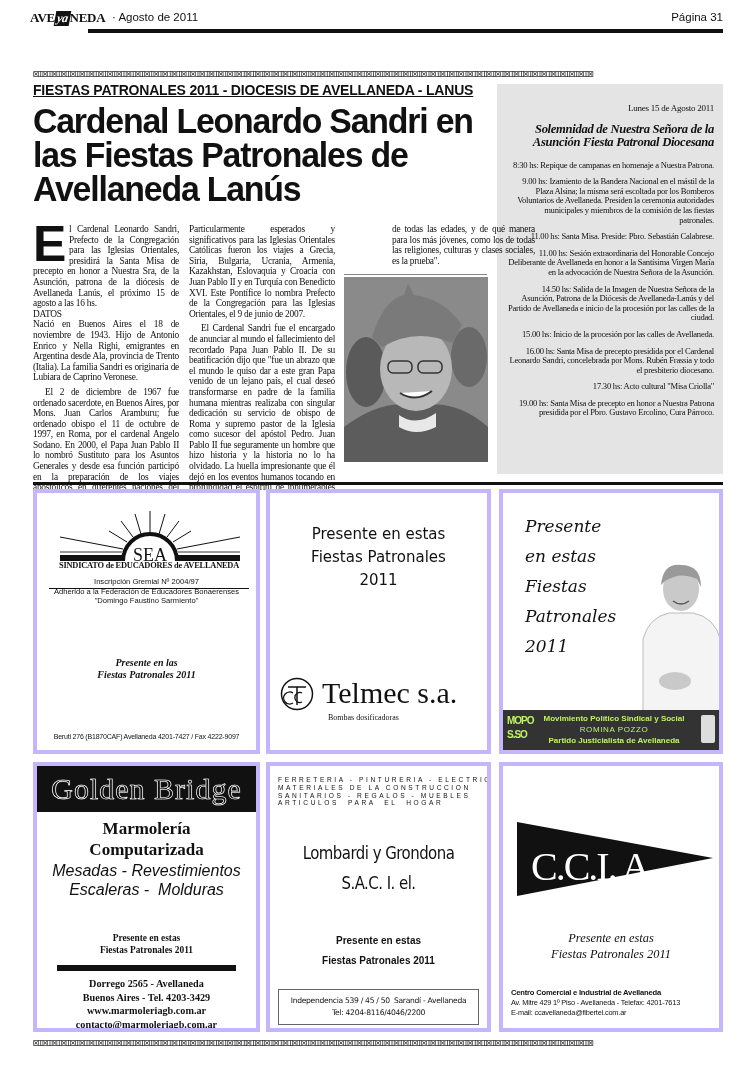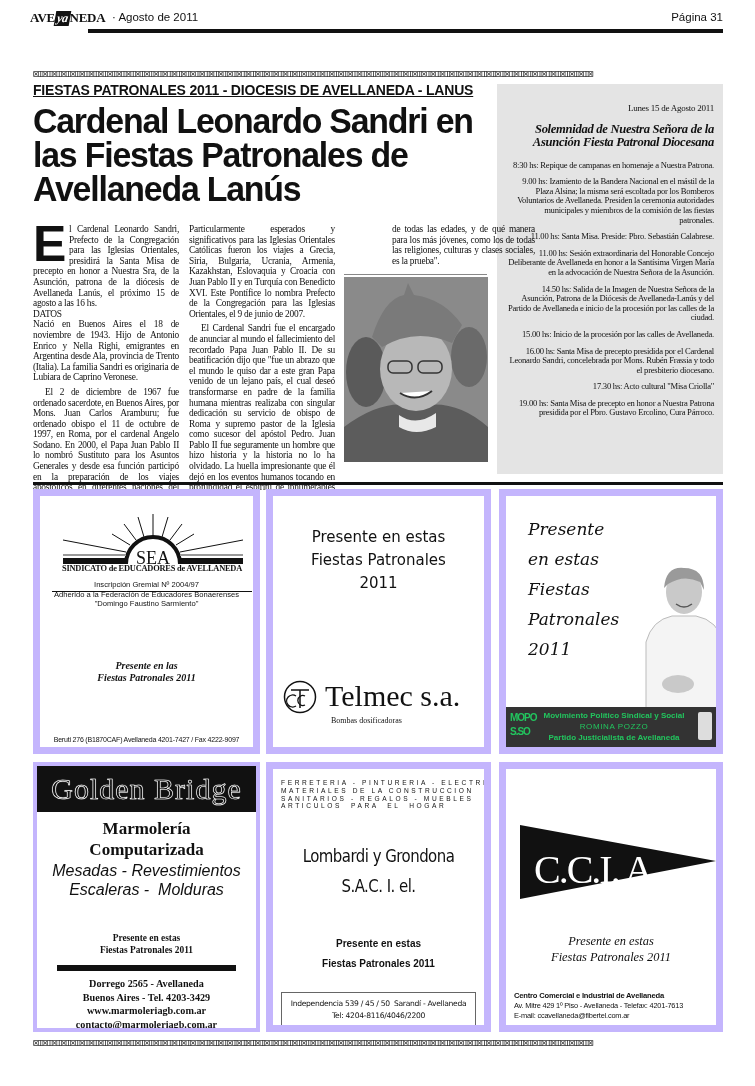--- a/index.html
+++ b/index.html
@@ -23,21 +23,21 @@
   .c1{left:33px;top:224px;width:146px;}
   .c2{left:189px;top:224px;width:146px;}
   .c3{left:344px;top:224px;width:143px;margin-left:48px;}
   .c3rule{left:344px;top:274px;width:143px;height:1px;background:#888;}
   .photo{left:344px;top:277px;width:144px;height:185px;overflow:hidden;background:linear-gradient(#9c9c9c,#6e6e6e);}
   .side-in{left:508px;top:104px;width:206px;font-family:"Liberation Serif",serif;font-size:8.6px;line-height:9.6px;letter-spacing:-0.25px;text-align:right;}
   .side-in p{margin:0 0 7px 0;}
   .side-date{font-size:9px;margin-bottom:9px !important;}
   .side-title{font-weight:bold;font-style:italic;font-size:12.6px;line-height:13px;margin-bottom:12px !important;letter-spacing:-0.3px;}
   .divider{left:33px;top:482px;width:690px;height:3px;background:#111;}
-  .ad{border:7px solid #c4b5fd;box-sizing:border-box;background:#fff;overflow:hidden;}
+  .ad{border:4px solid #c4b5fd;box-sizing:border-box;background:#fff;overflow:hidden;}
   .ad-a1{left:33px;top:489px;width:227px;height:265px;}
   .ad-a2{left:266px;top:489px;width:225px;height:265px;}
   .ad-a3{left:499px;top:489px;width:224px;height:265px;}
   .ad-b1{left:33px;top:762px;width:227px;height:270px;border-width:4px;}
   .ad-b2{left:266px;top:762px;width:225px;height:270px;}
   .ad-b3{left:499px;top:762px;width:224px;height:270px;}
   .ctr{text-align:center;}
   
   .sea-logo{position:absolute;left:18px;top:16px;width:190px;height:60px;}
   .sea-name{position:absolute;left:12px;top:68px;width:200px;font-family:"Liberation Serif",serif;font-weight:bold;font-size:8.4px;border-bottom:1px solid #111;padding-bottom:18px;letter-spacing:-0.2px;}
@@ -45,21 +45,21 @@
   .sea-pres{position:absolute;left:0;width:100%;top:164px;font-family:"Liberation Serif",serif;font-style:italic;font-weight:bold;font-size:10px;line-height:12px;}
   .sea-addr{position:absolute;left:0;width:100%;top:240px;font-size:7px;letter-spacing:-0.2px;}
   
   .tel-pres{position:absolute;left:0;width:100%;top:30px;font-family:"DejaVu Sans",sans-serif;font-size:15px;line-height:23px;}
   .tel-logo{position:absolute;left:10px;top:184px;width:34px;height:34px;}
   .tel-name{position:absolute;left:52px;top:183px;font-family:"Liberation Serif",serif;font-size:30px;line-height:34px;}
   .tel-sub{position:absolute;left:58px;top:220px;font-family:"Liberation Serif",serif;font-size:8px;}
   
   .rp-pres{position:absolute;left:22px;top:18px;font-family:"DejaVu Serif",serif;font-style:italic;font-size:17px;line-height:30px;}
   .rp-photo{position:absolute;left:136px;top:66px;width:84px;height:158px;}
-  .rp-bar{position:absolute;left:0;right:0;bottom:0;height:40px;background:#333;color:#22c55e;}
+  .rp-bar{position:absolute;left:0;right:0;bottom:0;height:40px;background:#333;color:#bef264;}
   .rp-mopo{position:absolute;left:4px;top:4px;font-weight:900;font-size:10px;line-height:14px;letter-spacing:-1px;}
   .rp-txt{position:absolute;left:26px;right:20px;top:3px;text-align:center;font-size:8px;line-height:11px;font-weight:bold;}
   .rp-name{font-weight:normal;letter-spacing:0.6px;}
   .rp-badge{position:absolute;right:4px;top:5px;width:14px;height:28px;background:#ddd;border-radius:2px;}
   
   .gb-band{position:absolute;left:0;right:0;top:0;height:46px;background:#111;color:#fff;font-family:"Liberation Serif",serif;font-size:30px;line-height:46px;text-align:center;letter-spacing:1px;-webkit-text-stroke:0.6px #fff;color:#111;text-shadow:0 0 1px #fff;}
   .gb-t1{position:absolute;left:0;width:100%;top:52px;font-family:"Liberation Serif",serif;font-weight:bold;font-size:17px;line-height:21px;}
   .gb-t2{position:absolute;left:0;width:100%;top:95px;font-style:italic;font-size:16px;line-height:19px;}
   .gb-pres{position:absolute;left:0;width:100%;top:166px;font-family:"Liberation Serif",serif;font-weight:bold;font-size:9.4px;line-height:12px;}
   .gb-rule{position:absolute;left:20px;right:20px;top:199px;height:6px;background:#111;}

